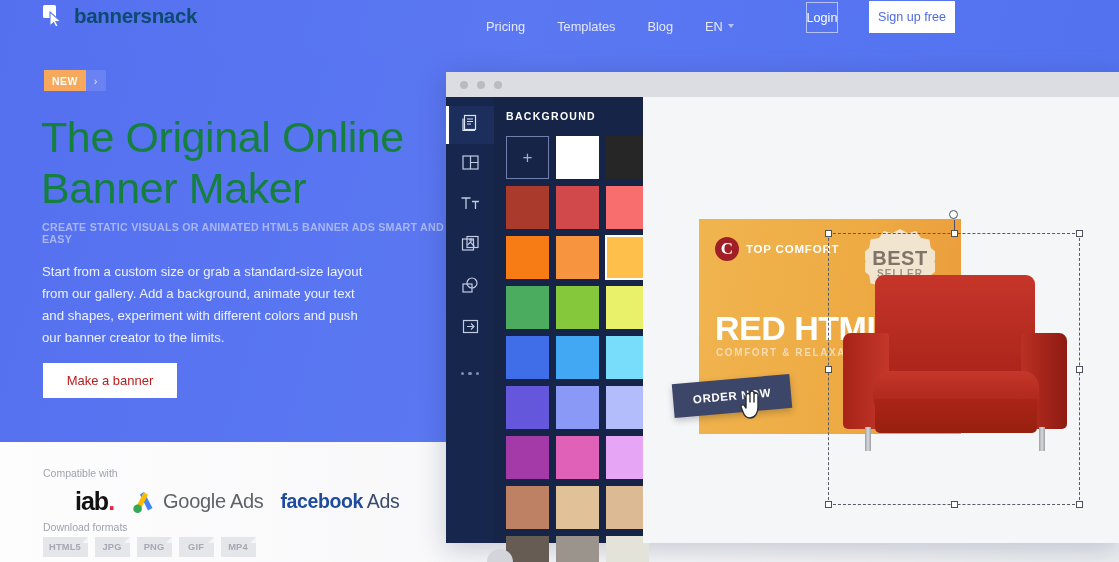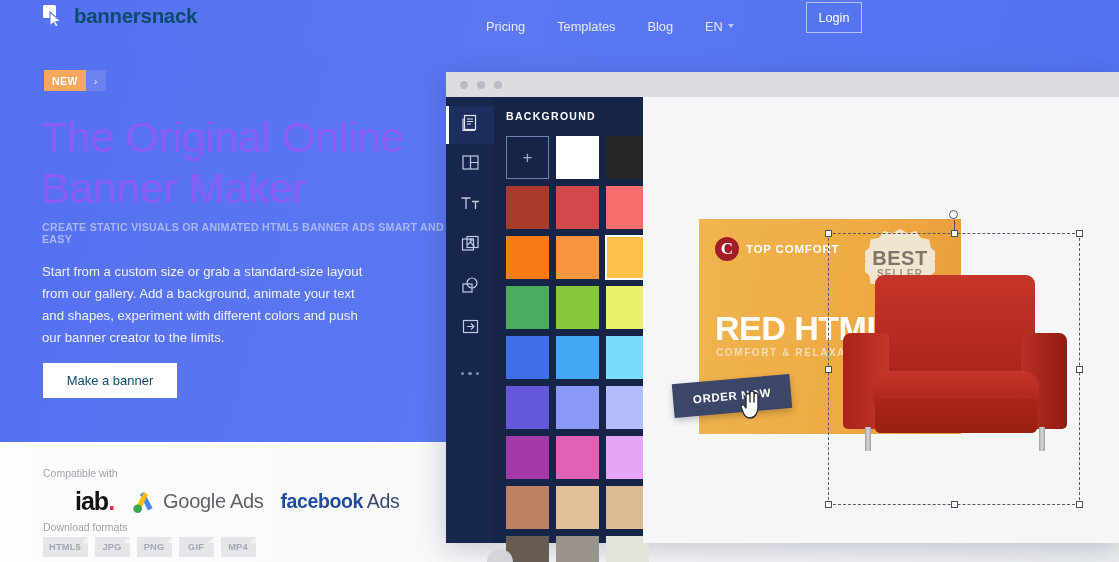--- a/index.html
+++ b/index.html
@@ -31,21 +31,21 @@
   .logo-mark { width:23px; height:24px; position:relative; }
   .logo-text { color:#0c4a6e; font-size:20.5px; font-weight:bold; letter-spacing:-0.3px; }
 
   .nav-links { position:absolute; left:470px; top:0; height:52px; display:flex; align-items:center; gap:0; }
   .nav-link {
     color:#e4e8fd; font-size:12.8px; padding:0 16px; height:52px;
     display:flex; align-items:center; gap:5px; cursor:pointer; white-space:nowrap;
   }
   .caret { width:0;height:0;border-left:3.5px solid transparent;border-right:3.5px solid transparent;border-top:4px solid #b9c4f7; display:inline-block; }
   .btn-login {
-    position:absolute; left:806px; top:2px; width:56px; height:31px;
+    position:absolute; left:806px; top:2px; width:32px; height:31px;
     border:1px solid #b6c2f6; color:#fff; font-size:12.6px;
     display:flex; align-items:center; justify-content:center; cursor:pointer;
   }
   .btn-signup {
     position:absolute; left:869px; top:1px; width:86px; height:32px;
     background:#fff; color:#4f6ae0; font-size:12.6px;
     display:flex; align-items:center; justify-content:center; cursor:pointer;
   }
 
   
@@ -55,33 +55,33 @@
   }
   .amp-badge {
     background:#f6a95c; color:#fff; font-size:10.5px; font-weight:bold;
     padding:3px 8px; letter-spacing:0.4px; height:21px; display:flex; align-items:center;
   }
   .amp-text { color:#dfe5fb; font-size:11.8px; margin-left:10px; }
   .amp-chev { color:#dfe5fb; font-size:11px; margin-left:8px; }
 
   .headline {
     position:absolute; left:41px; top:112px; width:430px;
-    color:#8b5cf6; font-size:43px; line-height:51px; font-weight:normal; letter-spacing:-0.4px;
+    color:#15803d; font-size:43px; line-height:51px; font-weight:normal; letter-spacing:-0.4px;
   }
   .subhead {
     position:absolute; left:42px; top:221px; width:420px;
     color:#a8b7f4; font-size:10.7px; letter-spacing:0.22px; font-weight:bold;
   }
   .bodytext {
     position:absolute; left:42px; top:261px; width:335px;
     color:#eef1fe; font-size:13.2px; line-height:22px;
   }
   .cta {
     position:absolute; left:43px; top:363px; width:134px; height:35px;
-    background:#fff; color:#0c4a6e; font-size:13px;
+    background:#fff; color:#b91c1c; font-size:13px;
     display:flex; align-items:center; justify-content:center; cursor:pointer;
   }
 
   
   .compat-label { position:absolute; left:43px; top:467px; font-size:10.5px; color:#9fa3ae; }
   .compat-row { position:absolute; left:43px; top:487px; display:flex; align-items:center; gap:17px; }
   .iab { font-size:25px; font-weight:bold; color:#111; letter-spacing:-1px;margin-left:32px; }
   .iab-dot { color:#e8253a; }
   .gads-text { font-size:20px; color:#5f6368; letter-spacing:-0.3px; }
   .gads-mark { width:26px; height:24px; position:relative; display:inline-block; }
@@ -212,20 +212,21 @@
       <div class="nav-link">
         <span>Blog</span>
       </div>
       <div class="nav-link">
         <span>EN</span>
         <span class="caret"></span>
       </div>
     </div>
 
     <div class="btn-login">Login</div>
+    <div class="btn-signup">Sign up free</div>
   </div>
 
   <div class="amp-pill">
     <span class="amp-badge">NEW</span>
     <span class="amp-chev">›</span>
   </div>
 
   <h1 class="headline">The Original Online Banner Maker</h1>
   <div class="subhead">CREATE STATIC VISUALS OR ANIMATED HTML5 BANNER ADS SMART AND EASY</div>
   <p class="bodytext">Start from a custom size or grab a standard-size layout from our gallery. Add a background, animate your text and shapes, experiment with different colors and push our banner creator to the limits.</p>

